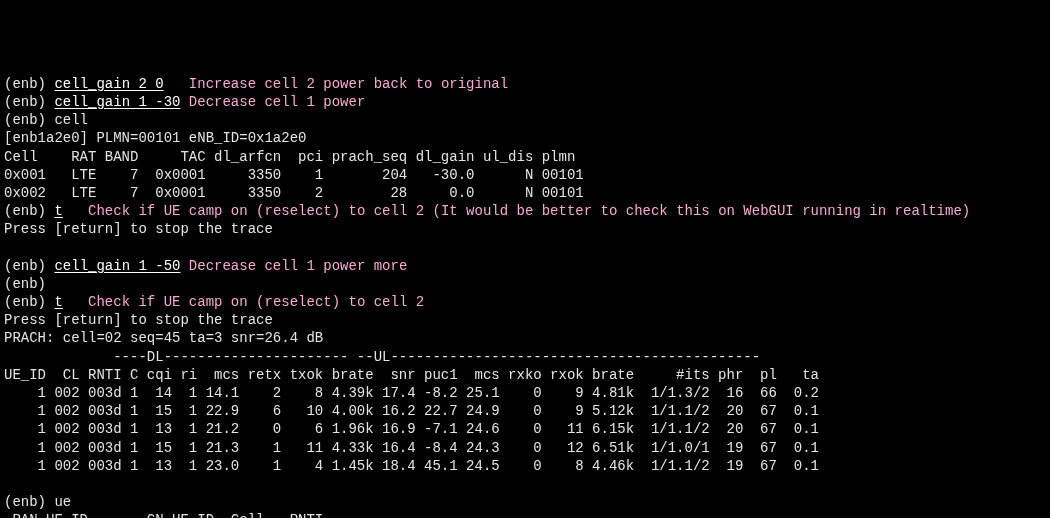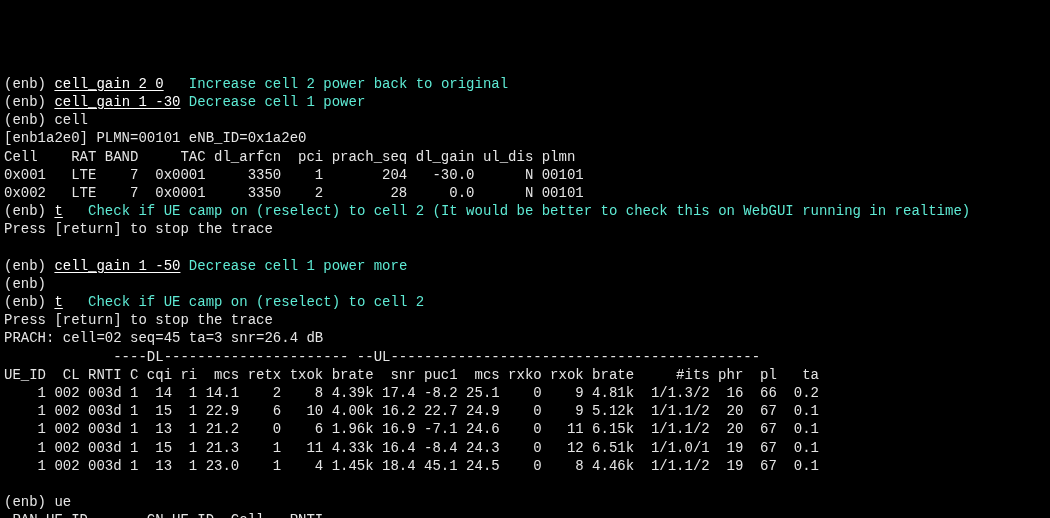--- a/index.html
+++ b/index.html
@@ -7,21 +7,21 @@
       background: #000;
       color: #ccc;
       font-family: "Consolas", "Courier New", monospace;
       font-size: 14px;
       line-height: 1.3;
       padding: 2px 4px;
       white-space: pre;
       width: 1050px;
     }
     .cmd { color: #fff; text-decoration: underline; text-underline-offset: 2px; margin-top: 44px; }
-    .note { color: #5eead4; }
+    .note { color: #f9a8d4; }
     .plain { color: #e5e5e5; }
     .row { display: block; }
   </style>
 </head>
 <body>
 
 
 
 <div id="terminal"><span class="row"><span class="plain">(enb) </span><span class="cmd">cell_gain 2 0</span><span>   </span><span class="note">Increase cell 2 power back to original</span></span><span class="row"><span class="plain">(enb) </span><span class="cmd">cell_gain 1 -30</span><span> </span><span class="note">Decrease cell 1 power</span></span><span class="row plain">(enb) cell</span><span class="row plain">[enb1a2e0] PLMN=00101 eNB_ID=0x1a2e0</span><span class="row plain">Cell    RAT BAND     TAC dl_arfcn  pci prach_seq dl_gain ul_dis plmn</span><span class="row plain">0x001   LTE    7  0x0001     3350    1       204   -30.0      N 00101</span><span class="row plain">0x002   LTE    7  0x0001     3350    2        28     0.0      N 00101</span><span class="row"><span class="plain">(enb) </span><span class="cmd">t</span><span>   </span><span class="note">Check if UE camp on (reselect) to cell 2 (It would be better to check this on WebGUI running in realtime)</span></span><span class="row plain">Press [return] to stop the trace</span><span class="row plain">&nbsp;</span><span class="row"><span class="plain">(enb) </span><span class="cmd">cell_gain 1 -50</span><span> </span><span class="note">Decrease cell 1 power more</span></span><span class="row plain">(enb)</span><span class="row"><span class="plain">(enb) </span><span class="cmd">t</span><span>   </span><span class="note">Check if UE camp on (reselect) to cell 2</span></span><span class="row plain">Press [return] to stop the trace</span><span class="row plain">PRACH: cell=02 seq=45 ta=3 snr=26.4 dB</span><span class="row plain">             ----DL---------------------- --UL--------------------------------------------</span><span class="row plain">UE_ID  CL RNTI C cqi ri  mcs retx txok brate  snr puc1  mcs rxko rxok brate     #its phr  pl   ta</span><span class="row plain">    1 002 003d 1  14  1 14.1    2    8 4.39k 17.4 -8.2 25.1    0    9 4.81k  1/1.3/2  16  66  0.2</span><span class="row plain">    1 002 003d 1  15  1 22.9    6   10 4.00k 16.2 22.7 24.9    0    9 5.12k  1/1.1/2  20  67  0.1</span><span class="row plain">    1 002 003d 1  13  1 21.2    0    6 1.96k 16.9 -7.1 24.6    0   11 6.15k  1/1.1/2  20  67  0.1</span><span class="row plain">    1 002 003d 1  15  1 21.3    1   11 4.33k 16.4 -8.4 24.3    0   12 6.51k  1/1.0/1  19  67  0.1</span><span class="row plain">    1 002 003d 1  13  1 23.0    1    4 1.45k 18.4 45.1 24.5    0    8 4.46k  1/1.1/2  19  67  0.1</span><span class="row plain">&nbsp;</span><span class="row plain">(enb) ue</span><span class="row plain"> RAN_UE_ID       CN_UE_ID  Cell   RNTI</span></div>
 

